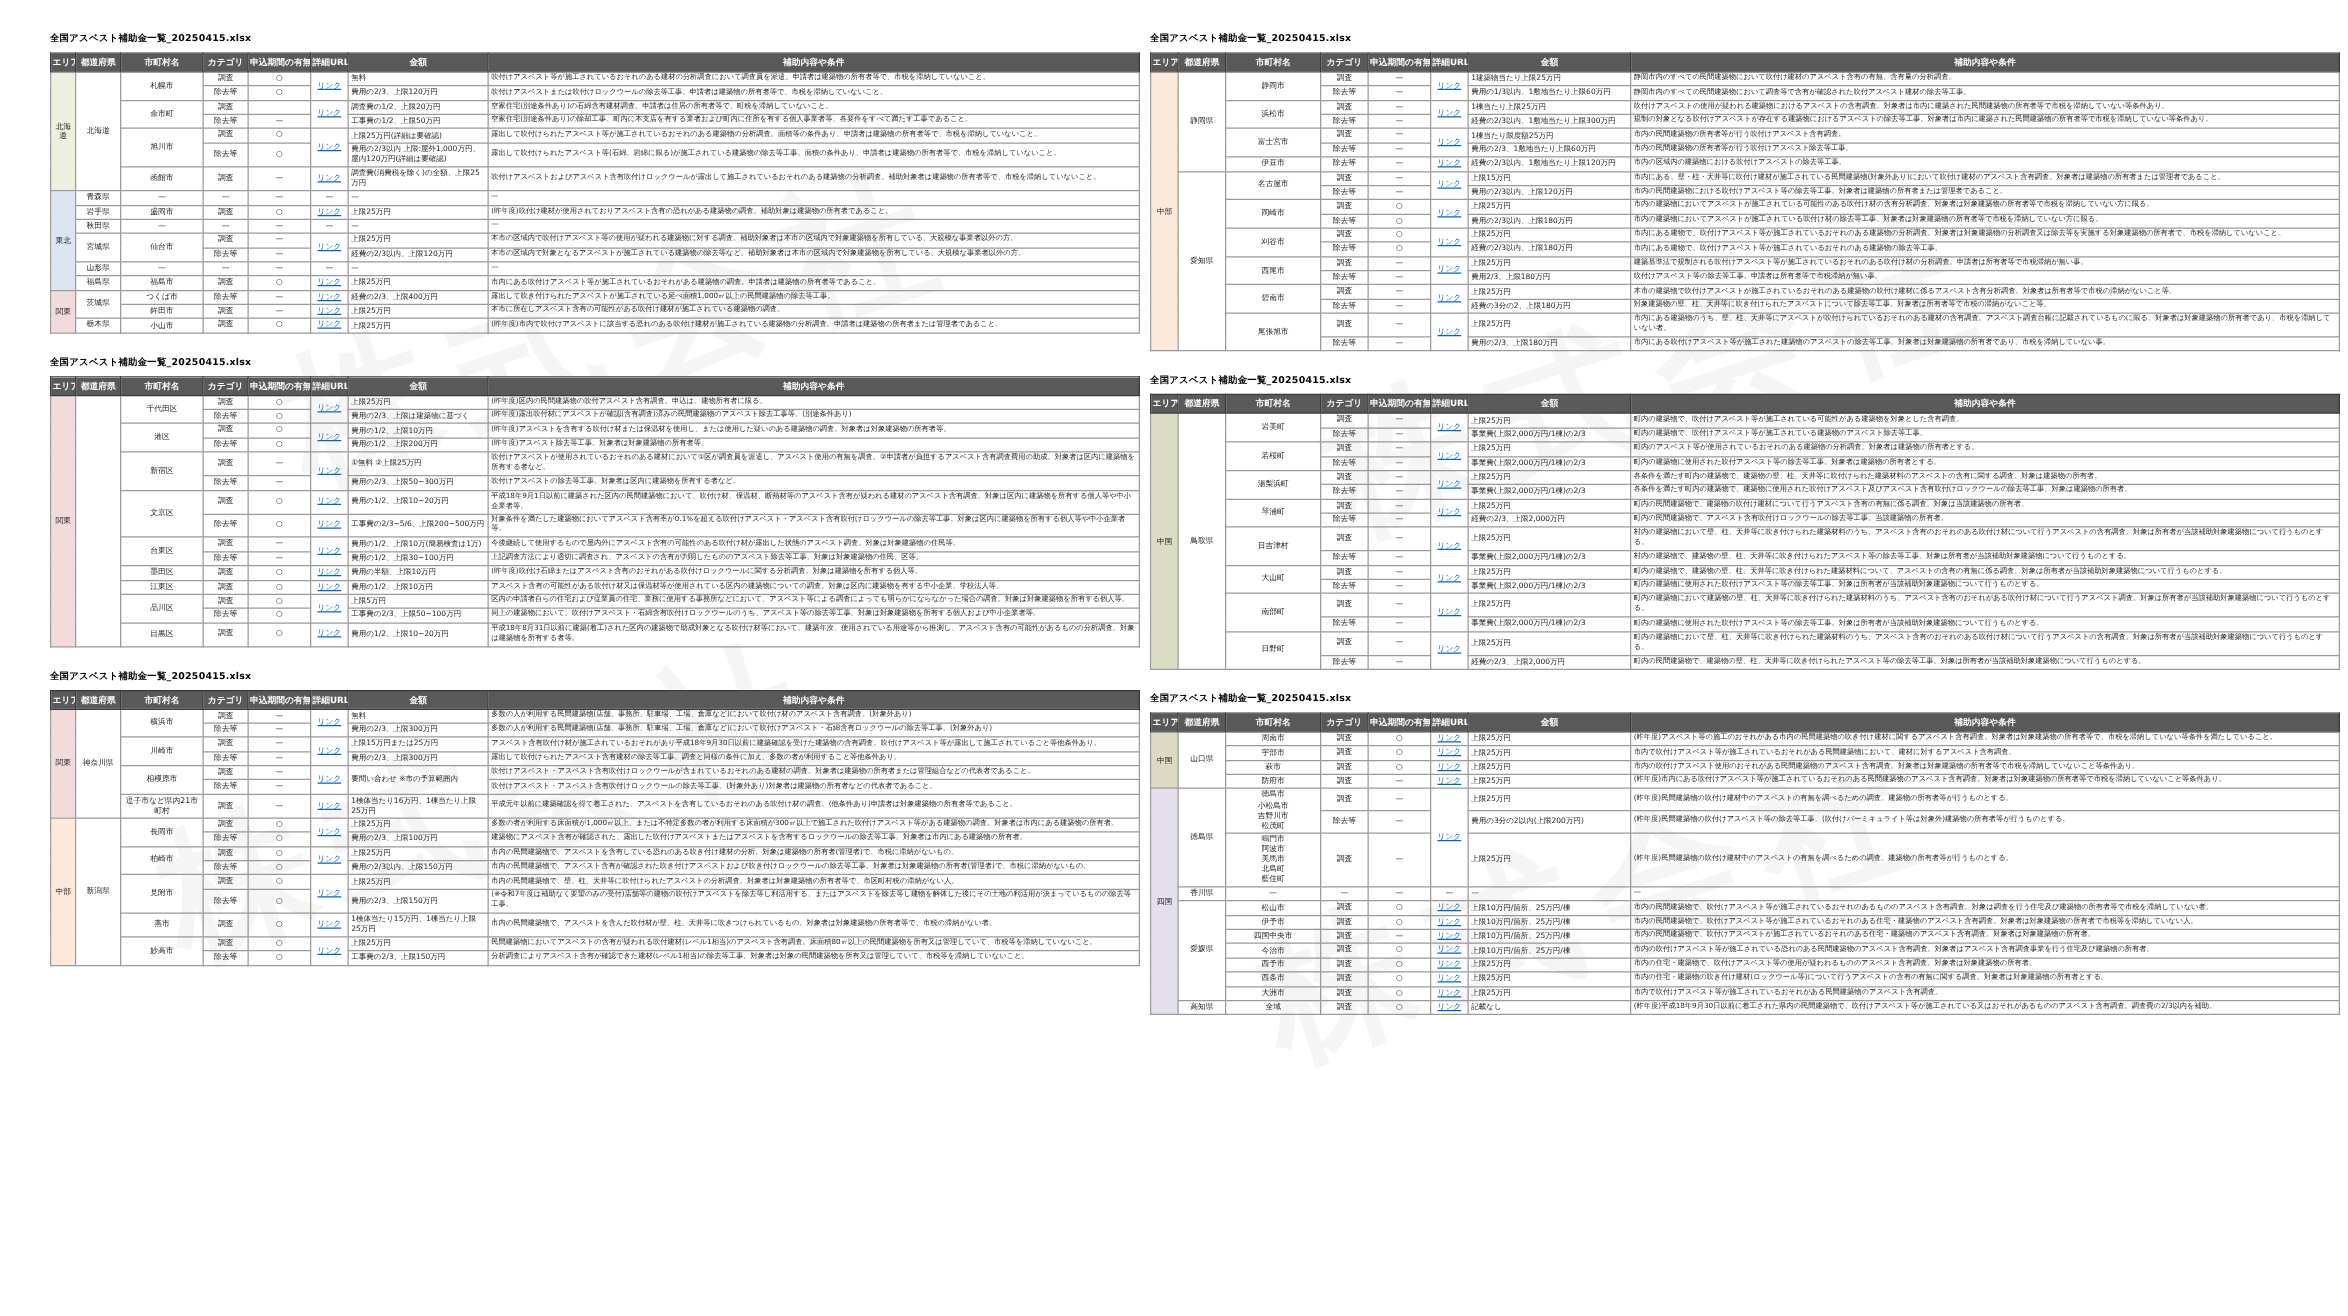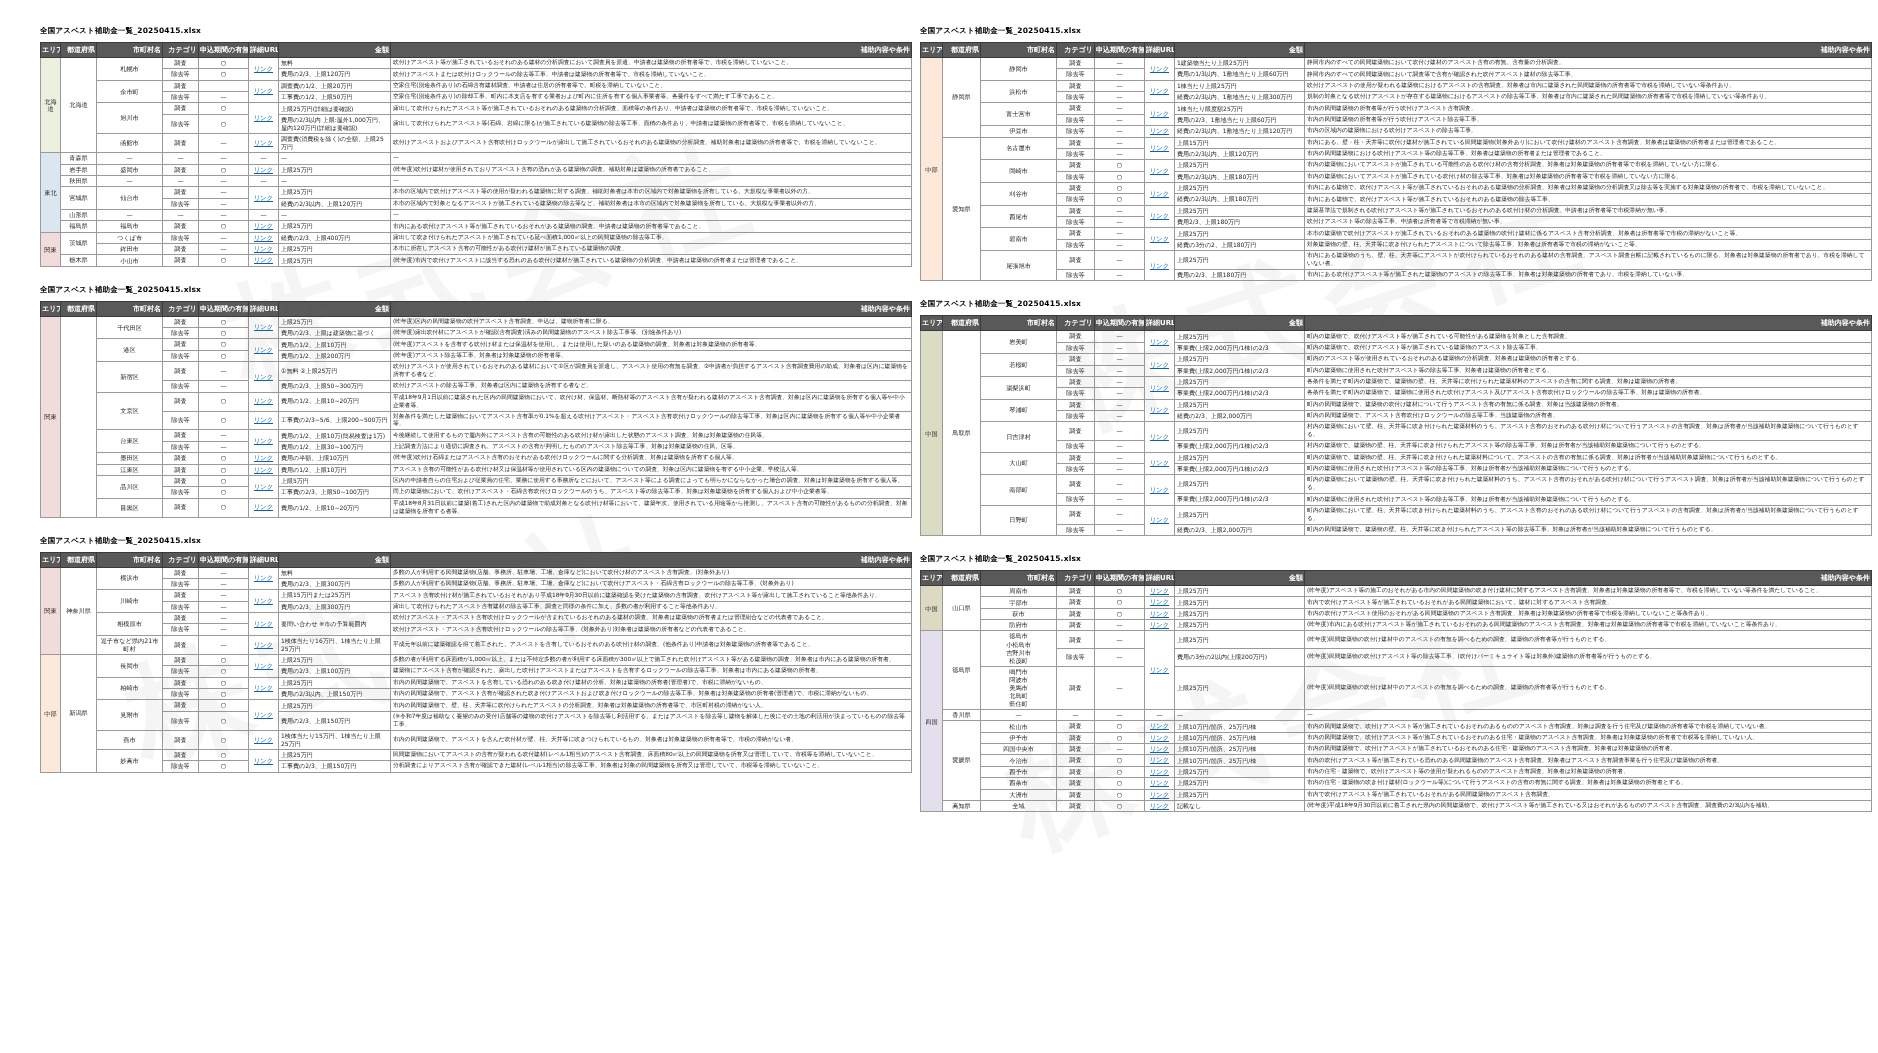--- a/index.html
+++ b/index.html
@@ -5,21 +5,21 @@
   html,body{margin:0;padding:0;}
   body{width:1878px;height:1053px;background:#ffffff;overflow:hidden;position:relative;
        font-family:"DejaVu Sans","Liberation Sans",sans-serif;-webkit-font-smoothing:antialiased;}
   .col{position:absolute;top:26px;}
   .col.left{left:40px;width:872px;}
   .col.right{left:920px;width:952px;}
   .tbl-block{margin-bottom:18px;}
   .file-title{font-size:7.5px;font-weight:bold;color:#000;margin:0 0 6px 0;letter-spacing:.2px;}
   table{border-collapse:collapse;table-layout:fixed;width:100%;background:#fff;}
   th{background:#595959;color:#fff;font-size:7px;font-weight:bold;border:1px solid #3a3a3a;
-     padding:2px 1px;text-align:right;white-space:nowrap;overflow:hidden;}
+     padding:2px 1px;text-align:center;white-space:nowrap;overflow:hidden;}
   td{border:0.5px solid #9a9a9a;font-size:6.2px;color:#1a1a1a;padding:1px 2px;vertical-align:middle;
      overflow:hidden;line-height:1.35;}
   tr.gp td{border-top:1.2px solid #222;}
   tr.gc td{border-top:0.8px solid #555;}
   table{border:1.4px solid #222;}
   .c-a{text-align:center;font-size:6.2px;padding:1px 1px;word-break:break-all;line-height:1.2;}
   .c-p{text-align:center;font-size:6.2px;word-break:keep-all;}
   .c-c{text-align:center;font-size:6.2px;white-space:pre-line;line-height:1.3;}
   .c-k{text-align:center;}
   .c-o{text-align:center;}

